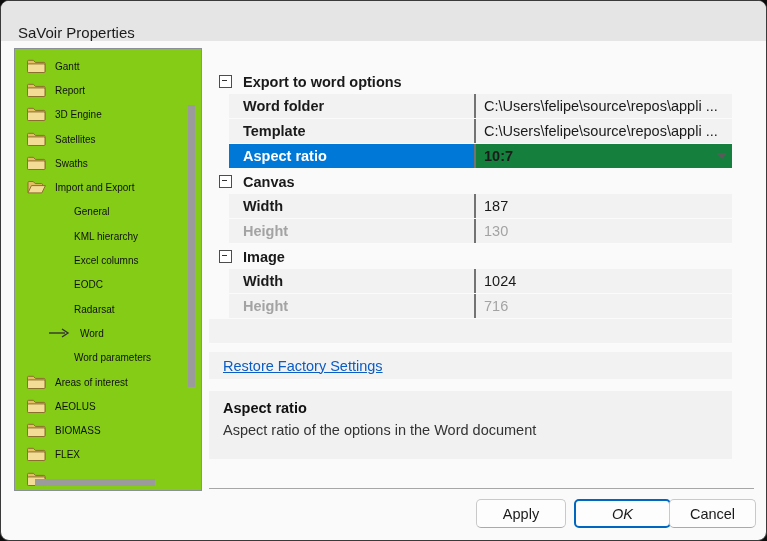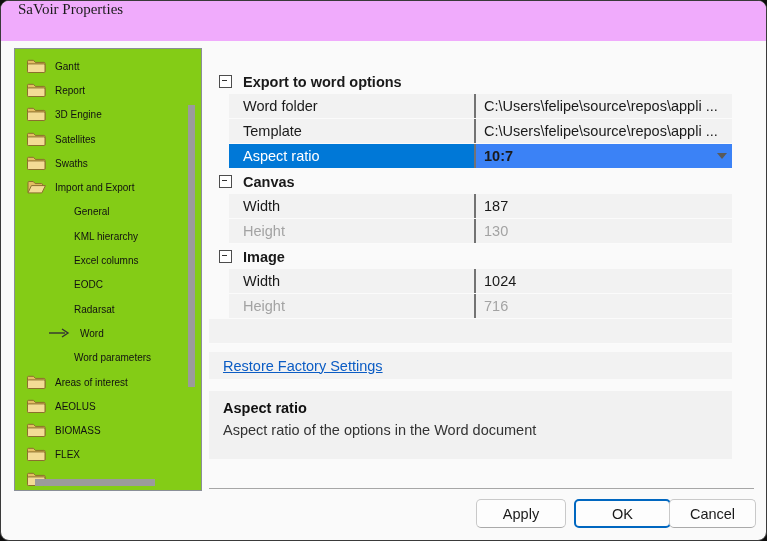--- a/index.html
+++ b/index.html
@@ -1,21 +1,21 @@
 <!DOCTYPE html>
 <html style="--sel: #0078D7; --link: #0B5CC4; --okb: #0067C0; --rowbg: #F2F2F2;"><head>
 <meta charset="utf-8">
 <style>
   html,body{margin:0;padding:0;}
   body{width:767px;height:541px;background:#0d0d0d;position:relative;
        font-family:"Liberation Sans",sans-serif;-webkit-font-smoothing:antialiased;}
   .window{position:absolute;left:0;top:0;width:765px;height:539px;background:#fafafa;
           border:1px solid #3a3a3a;border-radius:9px;overflow:hidden;}
-  .titlebar{height:40px;background:#f0abfc;display:flex;align-items:flex-start;padding-left:17px;
-            font-size:15px;color:#1b1b1b;font-family:Liberation Serif, serif;}
+  .titlebar{height:40px;background:#e5e5e5;display:flex;align-items:flex-end;padding-left:17px;
+            font-size:15px;color:#1b1b1b;}
   
   .tree{position:absolute;left:13px;top:47px;width:186px;height:441px;background:#84cc16;
         border:1px solid #8a8f98;overflow:hidden;font-size:10px;color:#111;}
   .tree-items{position:absolute;left:0;top:5px;width:100%;}
   .titem{height:24.3px;display:flex;align-items:center;white-space:nowrap;}
   .titem .ficon{width:21px;height:17px;margin-left:11px;margin-right:8px;flex:none;}
   .titem.child .tlabel{margin-left:59px;}
   .titem.child.pointer .tlabel{margin-left:6px;}
   .titem .arrow{width:22px;height:10px;margin-left:33px;margin-right:4px;flex:none;}
   .vscroll{position:absolute;top:56px;right:6px;width:7px;height:282px;background:#9b9b9b;
@@ -23,46 +23,46 @@
   .hscroll{position:absolute;bottom:4px;left:20px;width:120px;height:7px;background:#9b9b9b;}
   
   .grid{position:absolute;left:208px;top:62px;width:523px;padding-top:6px;font-size:14.5px;color:#1a1a1a;}
   .shead{height:25px;display:flex;align-items:center;background:transparent;font-weight:bold;}
   .expand{width:11px;height:11px;border:1px solid #4d4d4d;background:#fff;margin-left:10px;
           margin-right:11px;position:relative;flex:none;}
   .expand::after{content:"";position:absolute;left:2px;top:4px;width:5px;height:1px;background:#333;}
   .prow{height:25px;box-sizing:border-box;margin-left:20px;display:flex;background:var(--rowbg);
         border-bottom:1px solid #fbfbfb;}
   .prow.fullwidth{margin-left:0;}
-  .prow .lbl{width:245px;box-sizing:border-box;display:flex;align-items:center;padding-left:14px;}
+  .prow .lbl{width:245px;box-sizing:border-box;display:flex;align-items:center;padding-left:14px;font-weight:bold;}
   .prow .val{flex:1;display:flex;align-items:center;padding-left:8px;border-left:2px solid #737373;
              overflow:hidden;white-space:nowrap;}
   .prow.selected .lbl{background:var(--sel);color:#fff;}
-  .prow.selected .val{background:#3b82f6;}
+  .prow.selected .val{background:#15803d;}
   .prow .val.bold{font-weight:bold;}
   .prow.disabled .lbl,.prow.disabled .val{color:#a3a3a3;}
   .ddbtn{margin-left:auto;width:20px;height:100%;display:flex;align-items:center;justify-content:center;flex:none;}
   .ddbtn::after{content:"";width:0;height:0;border-left:5px solid transparent;
                 border-right:5px solid transparent;border-top:6px solid #5a5a5a;}
   .gap8{height:8px;}
   .link-row{height:27px;background:var(--rowbg);display:flex;align-items:center;padding-left:14px;}
   .link-row a{color:var(--link);text-decoration:underline;font-size:14.5px;cursor:pointer;}
   .desc{margin-top:12px;height:68px;background:#f1f1f1;box-sizing:border-box;padding:9px 14px;}
   .desc-title{font-weight:bold;font-size:14.5px;color:#111;}
   .desc-text{margin-top:6px;font-size:14.5px;color:#333;}
   
   .sep{position:absolute;left:208px;top:487px;width:545px;height:1px;background:#a6a6a6;}
   .btnrow{position:absolute;left:0;top:498px;width:765px;height:29px;}
   .btn{position:absolute;height:29px;box-sizing:border-box;background:#fdfdfd;border:1px solid #c9c9c9;
        border-bottom-color:#aaaaaa;border-radius:5px;font-size:14.5px;color:#1a1a1a;
        font-family:"Liberation Sans",sans-serif;display:flex;align-items:center;justify-content:center;
        cursor:pointer;}
   .btn.default{border:2px solid var(--okb);}
   #btn-apply{left:475px;width:90px;}
-  #btn-ok{left:573px;width:97px;}
+  #btn-ok{left:573px;width:97px;font-style:italic;}
   #btn-cancel{left:668px;width:87px;}
 </style>
 </head>
 <body>
 
 <div class="window">
   <div class="titlebar">
     <span>SaVoir Properties</span>
   </div>
 

